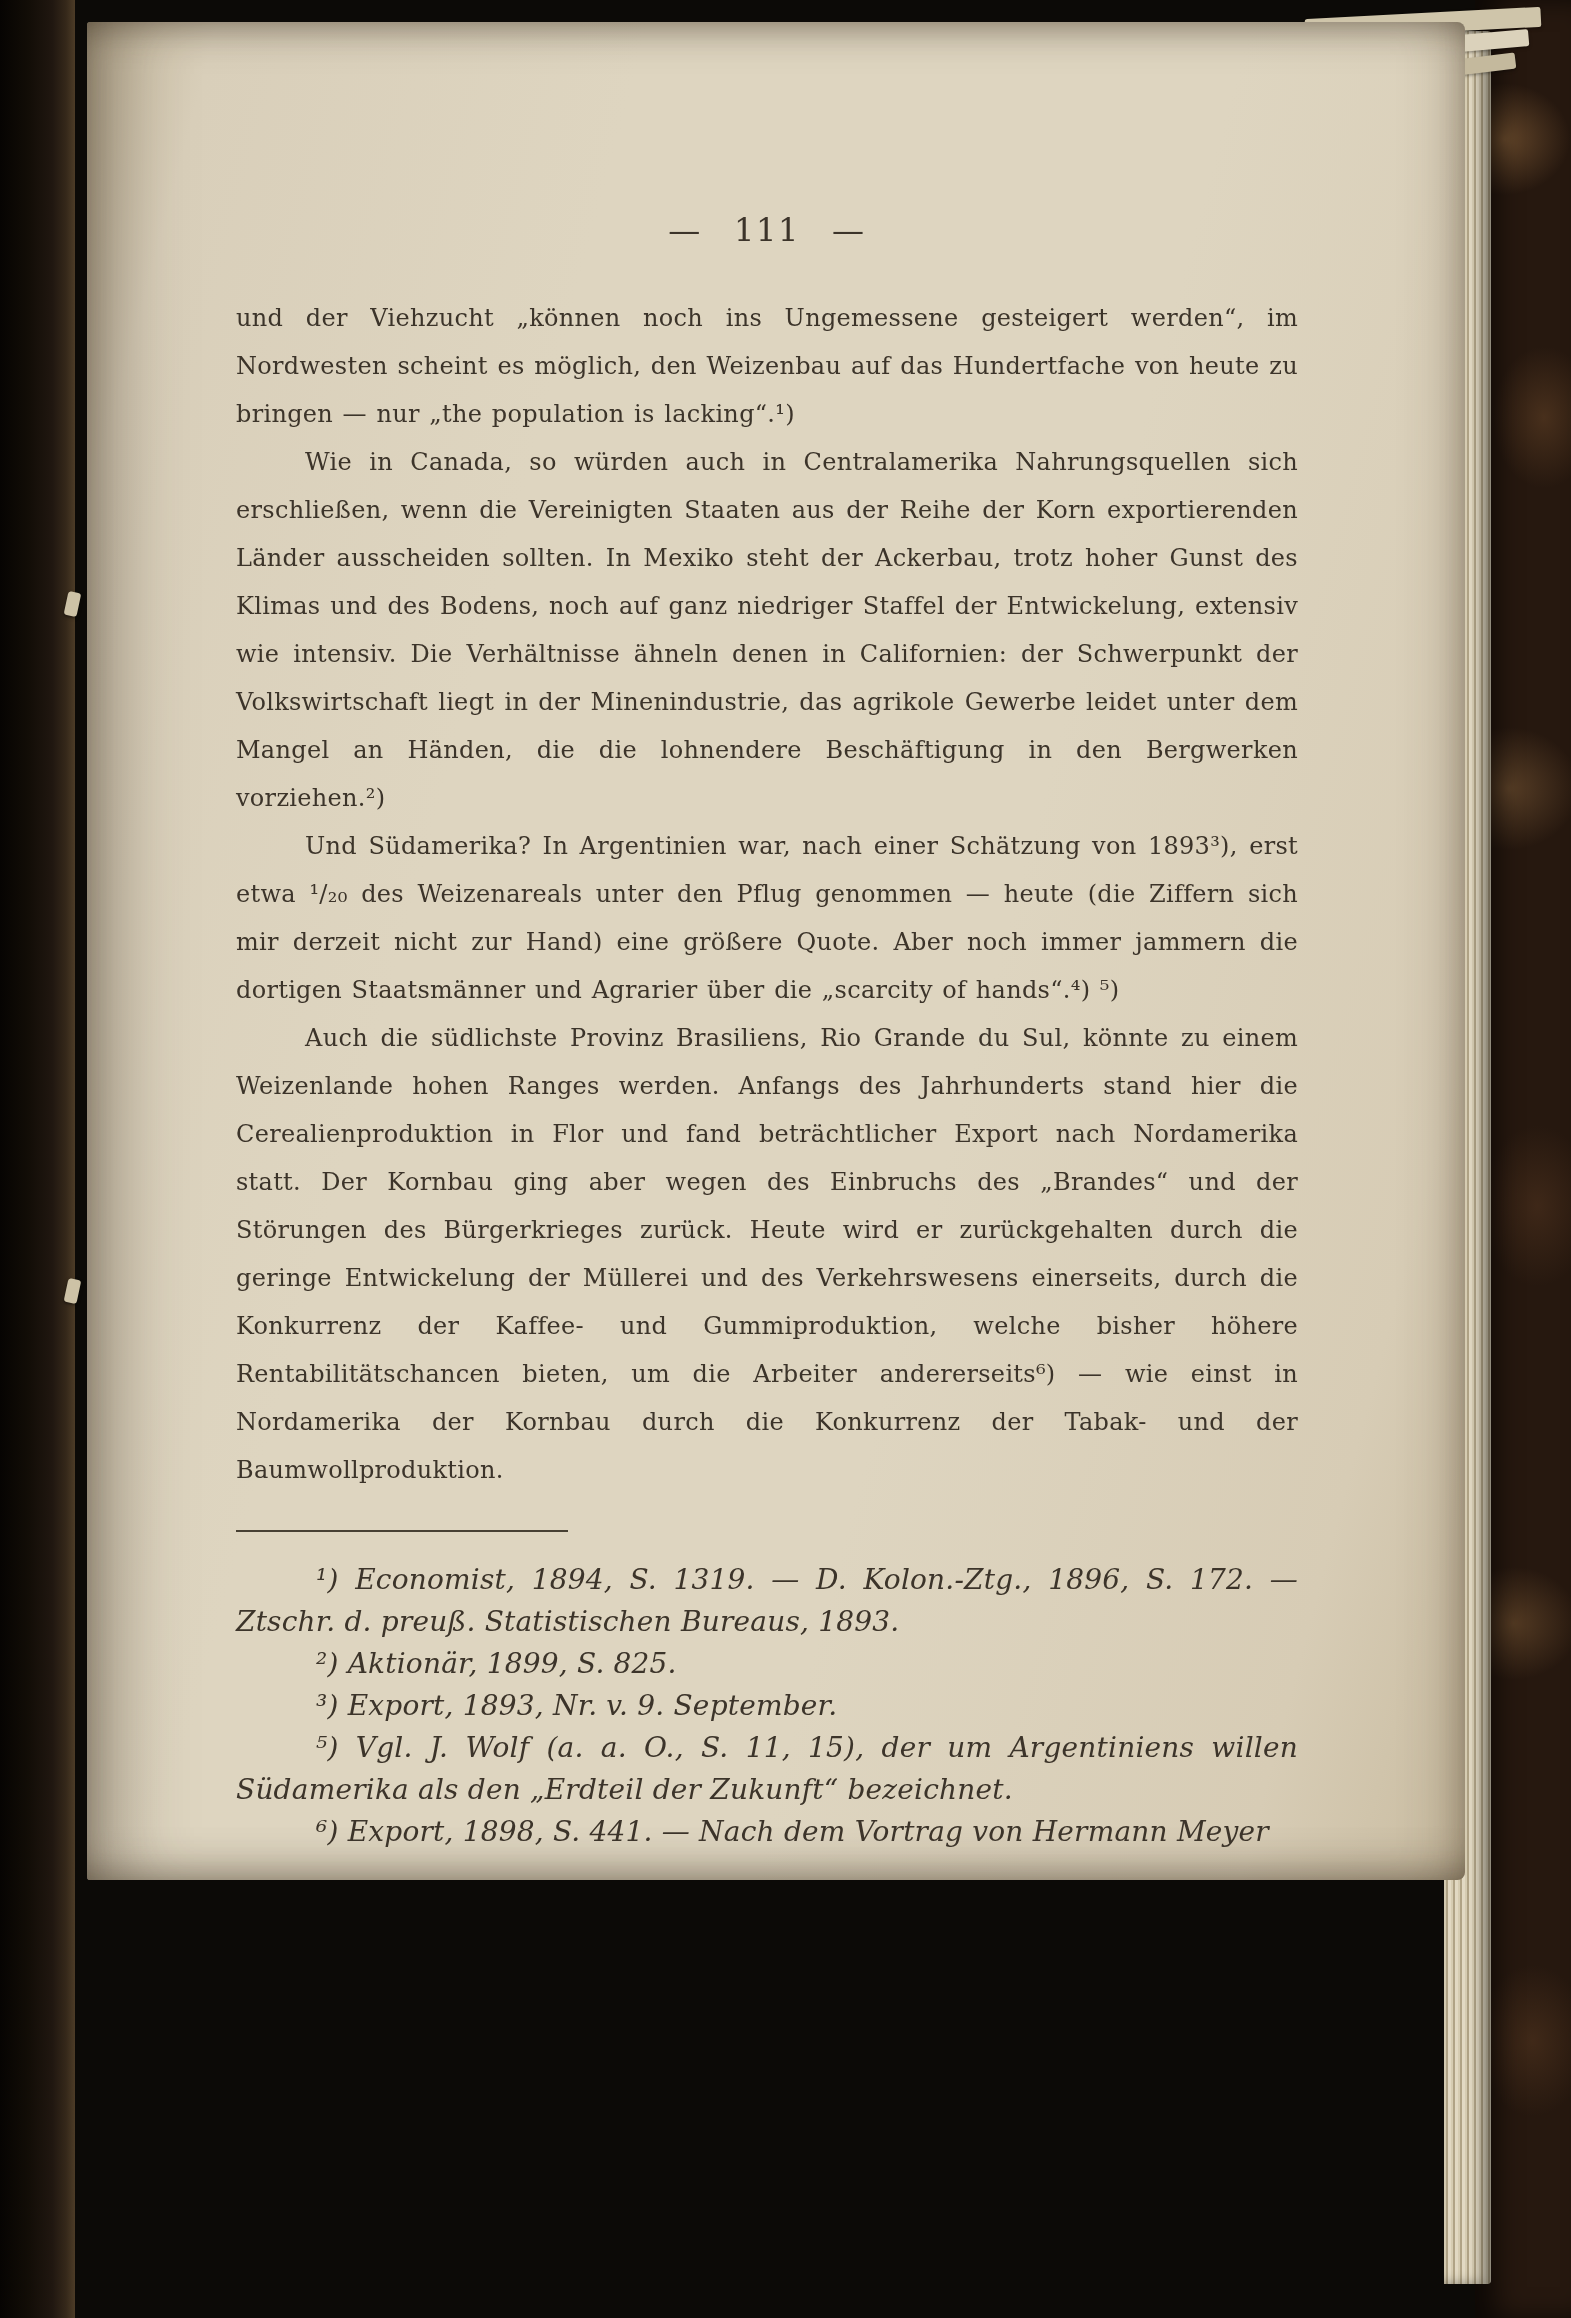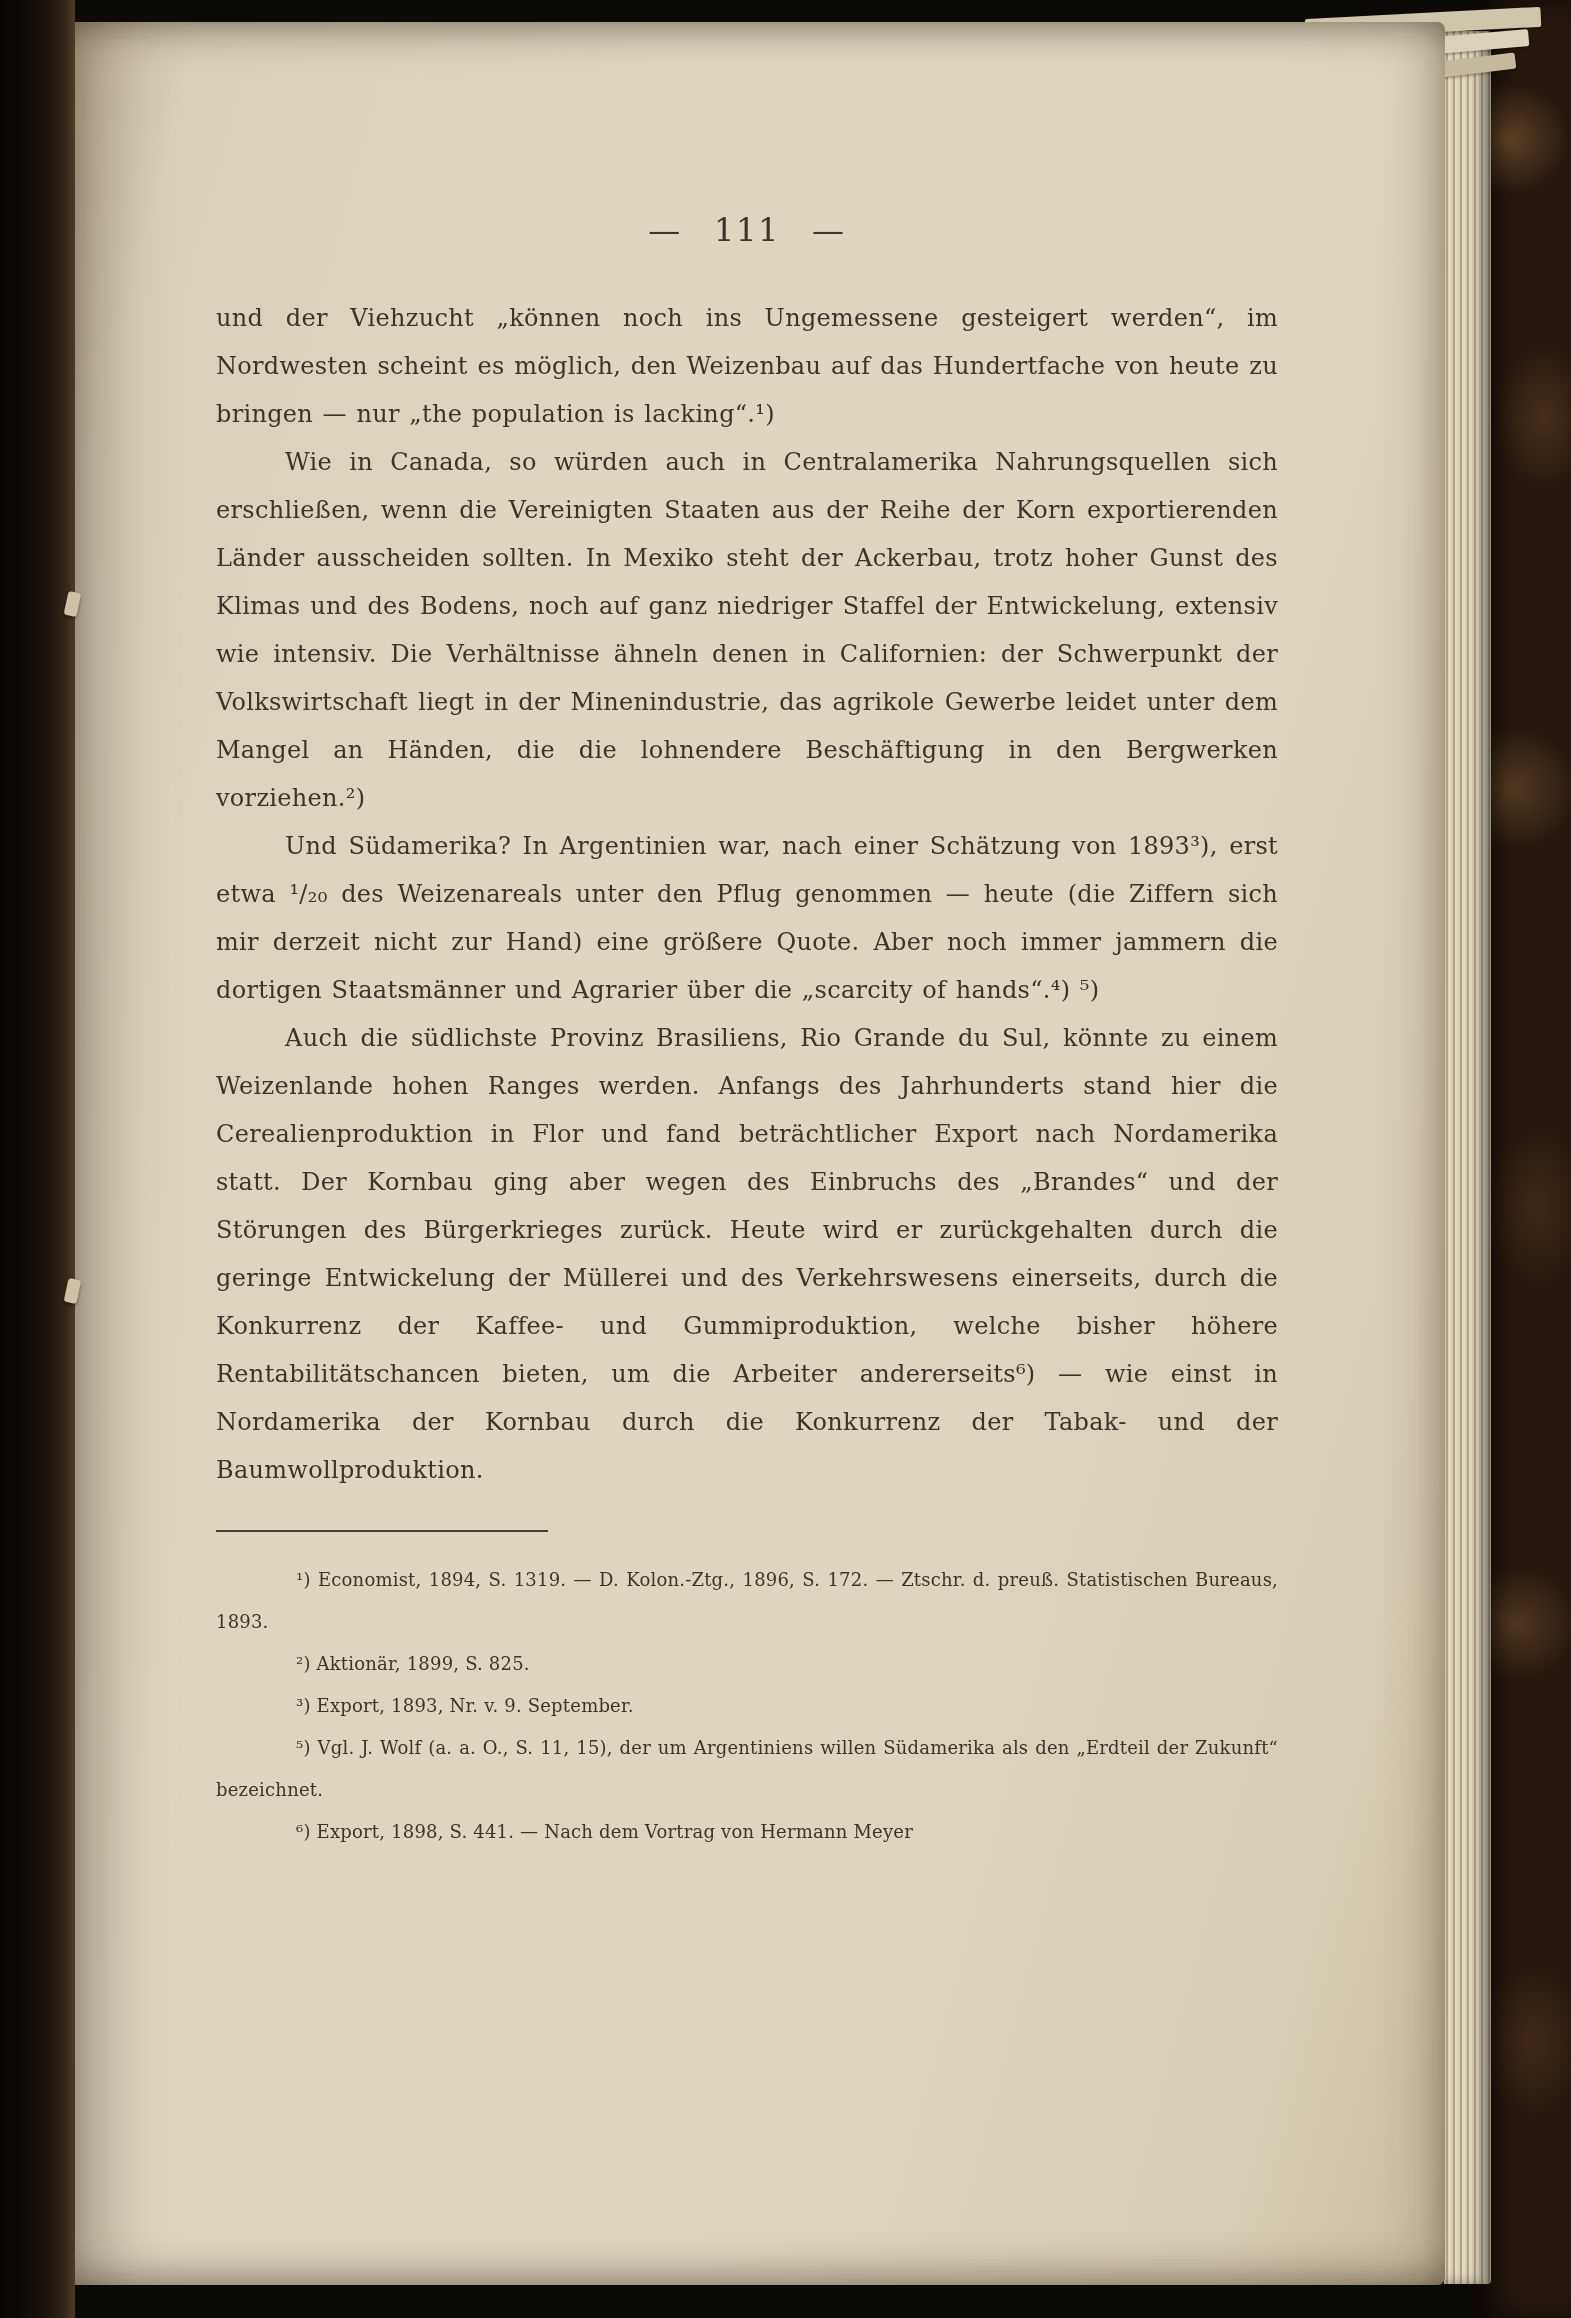--- a/index.html
+++ b/index.html
@@ -36,21 +36,21 @@
     border-radius:0 3.9px 3.9px 0;
     z-index:2;
   }
   
   .fan { position:absolute; z-index:2; border-radius:2.4px; box-shadow:0 1.6px 3.1px rgba(0,0,0,.35); }
   .fan.f1 { right:30px; top:12.6px;  width:236px; height:20.4px; transform:rotate(-3deg); background:#cfc5aa; }
   .fan.f2 { right:42px; top:38px;  width:206px; height:17.3px; transform:rotate(-5deg); background:#dbd2bb; }
   .fan.f3 { right:55px; top:63px;  width:174px; height:15.7px; transform:rotate(-7deg); background:#c4b99d; }
   
   .page {
-    position:absolute; left:67px; top:22px; width:1378px; height:2263px;
+    position:absolute; left:87px; top:22px; width:1378px; height:1858px;
     background:linear-gradient(105deg,#c9bda3 0%,#d9cfba 7%,#ded5c0 30%,#ded5c0 62%,#d7ccb5 88%,#c9bca1 100%);
     box-shadow:
       inset 0 22px 39px -22px rgba(50,38,24,.55),
       inset 0 -27px 43px -25px rgba(50,38,24,.5),
       inset 63px 0 79px -43px rgba(58,43,27,.5),
       inset -43px 0 59px -38px rgba(70,52,32,.38);
     border-radius:3.1px 7.9px 7.9px 3.1px;
     z-index:3;
   }
   
@@ -75,22 +75,22 @@
   .para {
     margin:0; font-size:24px; line-height:48px;
     text-align:justify; letter-spacing:0.3px; word-spacing:1.6px;
   }
   .para.indent { text-indent:69px; }
   .rule {
     width:332px; border:0; border-top:2.4px solid #474033;
     margin:36px 0 27px 0;
   }
   .footnote {
-    margin:0; font-size:18px; line-height:42px;
-    text-align:justify; text-indent:80px; letter-spacing:0.2px;
+    margin:0; font-size:28px; line-height:42px;
+    text-align:justify; text-indent:80px; letter-spacing:0.2px;font-style:italic;
   }
 </style>
 </head>
 <body>
 
 <div class="shot">
 
   <div class="cover-right"></div>
   <div class="page-stack"></div>
   <div class="fan f1"></div>

